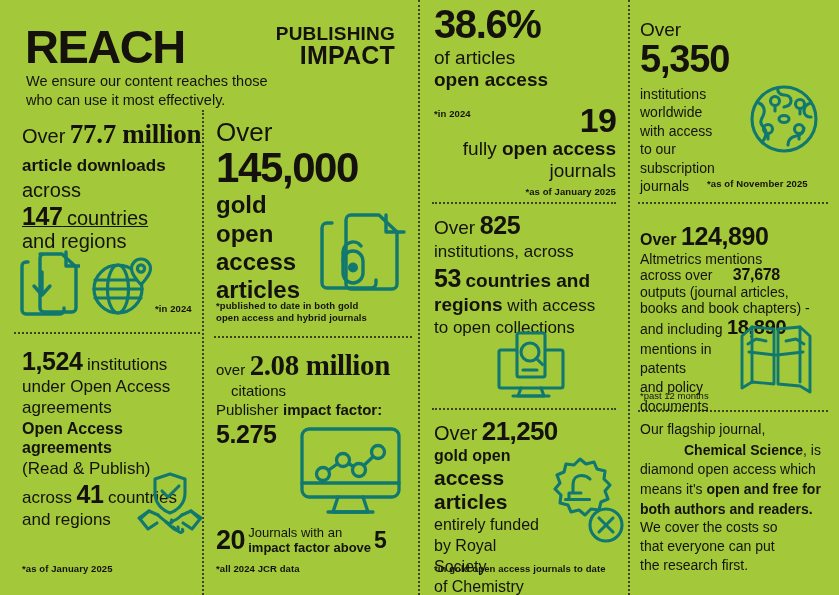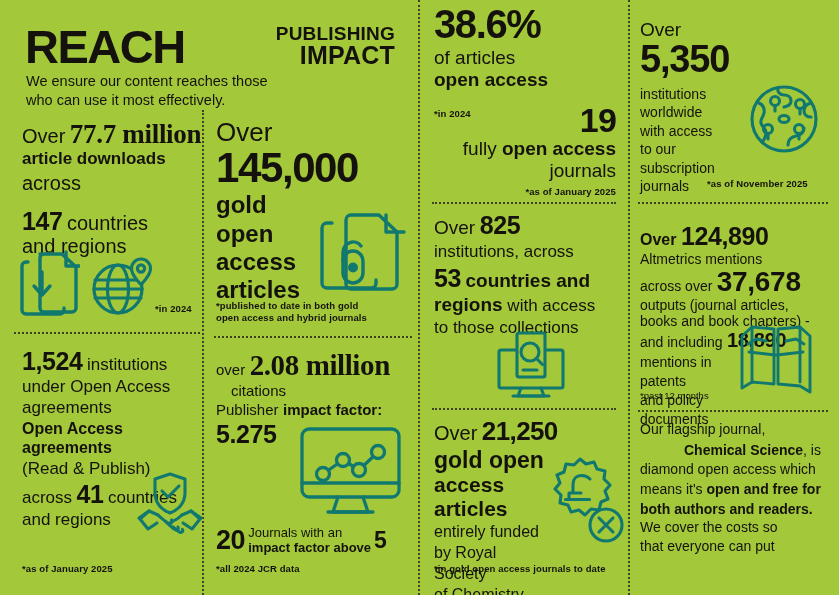--- a/index.html
+++ b/index.html
@@ -116,23 +116,23 @@
   <div class="blk subhead" style="left:26px;top:72px;">
     <div>We ensure our content reaches those</div>
     <div>who can use it most effectively.</div>
   </div>
 
   <div class="blk stat" style="left:22px;top:120px;width:180px;">
     <div style="white-space:nowrap;">
       <span class="t-20 light">Over</span>
       <span class="serif" style="font-size:27px;font-weight:700;letter-spacing:-.3px;">77.7 million</span>
     </div>
-    <div class="t-17 bold" style="margin-top:1px;">article downloads</div>
+    <div class="t-17 bold" style="margin-top:8px;">article downloads</div>
     <div class="t-20 light" style="margin-top:5px;">across</div>
-    <div style="margin-top:14px;white-space:nowrap;">
+    <div style="margin-top:2px;white-space:nowrap;text-decoration:underline;">
       <span class="n-md">147</span>
       <span class="t-20 light">countries</span>
     </div>
     <div class="t-20 light" style="margin-top:2px;">and regions</div>
   </div>
 
   <div class="blk" style="left:18px;top:248px;">
     <svg width="62" height="72" viewBox="0 0 62 72" fill="none" stroke="#11786f" stroke-width="3.4" stroke-linejoin="round" stroke-linecap="round">
       <path d="M18 8h22l14 13v41a4 4 0 0 1-4 4H22a4 4 0 0 1-4-4V12a4 4 0 0 1 4-4z" transform="translate(4,-2)"></path>
       <path d="M44 6v14h14" transform="translate(4,-2)"></path>
@@ -319,21 +319,21 @@
       <span class="n-md">825</span>
     </div>
     <div class="t-17 light" style="margin-top:4px;">institutions, across</div>
     <div style="margin-top:4px;white-space:nowrap;">
       <span class="n-md">53</span>
       <span class="t-19 bold">countries and</span>
     </div>
     <div style="margin-top:4px;white-space:nowrap;">
       <span class="t-19 bold">regions</span><span class="t-17 light"> with access</span>
     </div>
-    <div class="t-17 light" style="margin-top:4px;">to those collections</div>
+    <div class="t-17 light" style="margin-top:4px;">to open collections</div>
   </div>
 
   <div class="blk" style="left:495px;top:330px;">
     <svg width="72" height="72" viewBox="0 0 72 72" fill="none" stroke="#11786f" stroke-width="3.1" stroke-linejoin="round" stroke-linecap="round">
       <rect x="4" y="20" width="64" height="38" rx="2"></rect>
       <path d="M26 58l-3 8h26l-3-8"></path>
       <path d="M18 66h36"></path>
       <rect x="22" y="3" width="28" height="44" rx="2" fill="#a3c93a"></rect>
       <circle cx="35" cy="22" r="9"></circle>
       <path d="M41.5 28.5l6 6"></path>
@@ -342,21 +342,21 @@
   </div>
 
   <div class="blk stat" style="left:640px;top:223px;width:190px;">
     <div style="white-space:nowrap;">
       <span class="t-16 bold">Over</span>
       <span class="n-md">124,890</span>
     </div>
     <div class="t-14 light" style="margin-top:2px;">Altmetrics mentions</div>
     <div style="margin-top:1px;white-space:nowrap;">
       <span class="t-14 light">across over</span>
-      <span style="font-size:28px;font-weight:700;letter-spacing:-.3px;">37,678</span>
+      <span style="font-size:16px;font-weight:700;letter-spacing:-.3px;margin-left:16px;">37,678</span>
     </div>
     <div class="t-14 light" style="margin-top:1px;">outputs (journal articles,</div>
     <div class="t-14 light" style="margin-top:1px;">books and book chapters) -</div>
     <div style="margin-top:1px;white-space:nowrap;">
       <span class="t-14 light">and including</span>
       <span style="font-size:20px;font-weight:700;letter-spacing:-.3px;">18,890</span>
     </div>
     <div class="t-14 light" style="margin-top:2px;line-height:1.35;width:95px;">
       <div>mentions in</div>
       <div>patents</div>
@@ -378,21 +378,21 @@
     </svg>
   </div>
 
   <div class="blk foot-l" style="left:640px;top:390px;">*past 12 months</div>
 
   <div class="blk stat" style="left:434px;top:418px;width:185px;">
     <div style="white-space:nowrap;">
       <span class="t-20 light">Over</span>
       <span style="font-size:26px;font-weight:700;letter-spacing:-.6px;">21,250</span>
     </div>
-    <div class="bold" style="font-size:23px;margin-top:2px;">gold open</div>
+    <div class="bold" style="font-size:16px;margin-top:2px;">gold open</div>
     <div class="bold" style="font-size:21px;margin-top:2px;">access</div>
     <div class="bold" style="font-size:21px;margin-top:2px;">articles</div>
     <div class="t-16 light" style="margin-top:2px;line-height:1.3;width:118px;">
       <div>entirely funded</div>
       <div>by Royal Society</div>
       <div>of Chemistry</div>
     </div>
   </div>
 
   <div class="blk" style="left:545px;top:455px;">
@@ -411,15 +411,16 @@
     <div style="white-space:nowrap;margin-left:44px;">
       <span class="t-14 bold">Chemical Science</span><span class="t-14 light">, is</span>
     </div>
     <div class="t-14 light">diamond open access which</div>
     <div style="white-space:nowrap;">
       <span class="t-14 light">means it's </span><span class="t-14 bold">open and free for</span>
     </div>
     <div class="t-14 bold">both authors and readers.</div>
     <div class="t-14 light">We cover the costs so</div>
     <div class="t-14 light">that everyone can put</div>
+    <div class="t-14 light">the research first.</div>
   </div>
 
 </div>
 
 </body></html>

